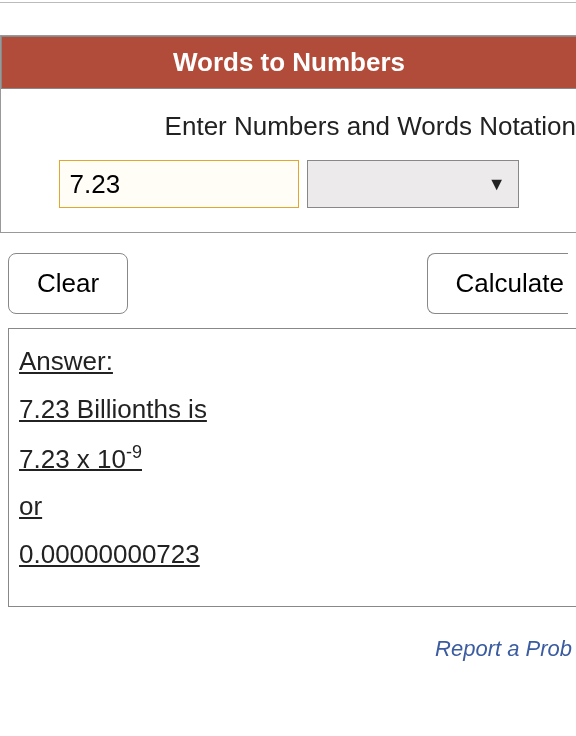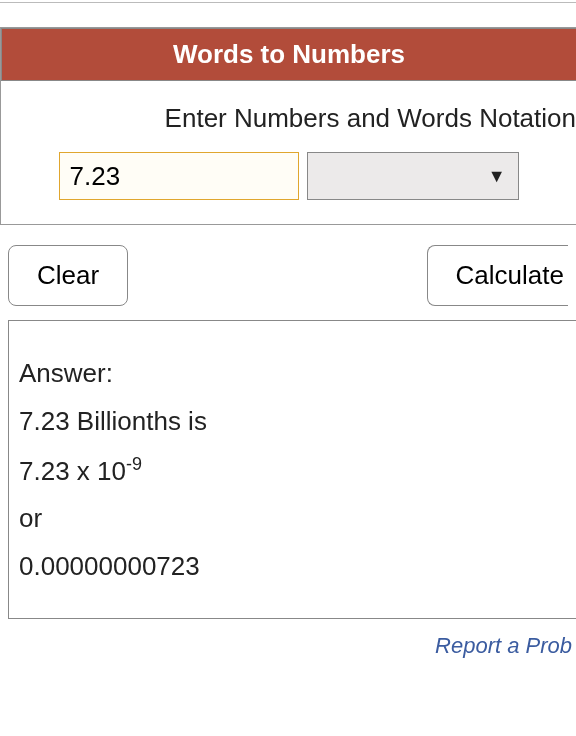--- a/index.html
+++ b/index.html
@@ -1,27 +1,27 @@
 <!DOCTYPE html>
 <html><head>
 <meta charset="utf-8">
 <style>
 * { box-sizing: border-box; margin: 0; padding: 0; }
 body { font-family: Arial, Helvetica, sans-serif; background: #fff; color: #222; width: 576px; }
-.container { border: 1px solid #999; border-right: none; margin-top: 24px; }
+.container { border: 1px solid #999; border-right: none; margin-top: 32px; }
 .header { background: #b24c3a; color: #fff; text-align: center; font-size: 26px; font-weight: bold; padding: 10px 0; border: 1px solid #888; border-right: none; }
 .instruction { text-align: right; font-size: 26px; padding: 22px 0 18px 0; }
 .inputs { display: flex; justify-content: center; gap: 8px; padding-bottom: 24px; }
 .num-input { width: 240px; height: 48px; font-size: 26px; padding: 4px 10px; border: 1px solid #e0a62e; background: #fffdf6; outline: none; }
 .select-wrap { position: relative; width: 212px; height: 48px; background: #eceaea; border: 1px solid #888; display: flex; align-items: center; padding: 0 10px; font-size: 26px; }
 .select-wrap .arrow { position: absolute; right: 12px; top: 50%; transform: translateY(-50%); font-size: 18px; color: #222; }
 .buttons { display: flex; justify-content: space-between; padding: 20px 8px 14px 8px; }
 .btn { font-size: 26px; padding: 14px 28px; background: #fff; border: 1px solid #888; border-radius: 8px; cursor: pointer; }
 .btn-right { border-right: none; border-top-right-radius: 0; border-bottom-right-radius: 0; padding-right: 4px; }
-.answer-box { border: 1px solid #888; border-right: none; margin: 0 0 0 8px; padding: 22px 10px 20px 10px; font-size: 26px; line-height: 1.3; }
+.answer-box { border: 1px solid #888; border-right: none; margin: 0 0 15px 8px; padding: 2px 10px 20px 10px; font-size: 26px; line-height: 1.3; text-decoration: underline; }
 .answer-box p { margin: 14px 0; }
 .answer-box .scinum sup { font-size: 18px; vertical-align: super; }
 .report { text-align: right; color: #3b5ca0; font-style: italic; font-size: 22px; padding: 14px 4px 0 0; }
 hr.top { border: none; border-top: 1px solid #bbb; margin-top: 2px; }
 </style>
 </head>
 <body>
 
 <hr class="top">
 

